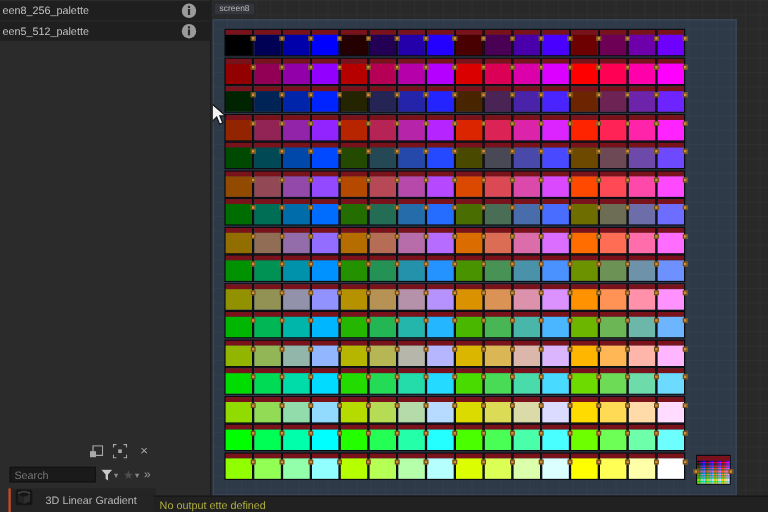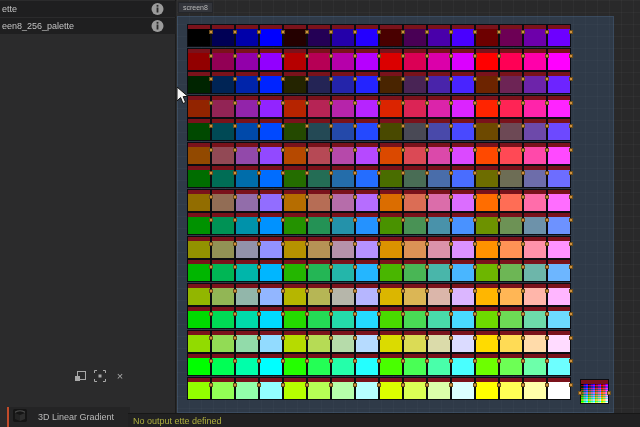--- a/index.html
+++ b/index.html
@@ -54,31 +54,31 @@
 </style>
 </head>
 <body>
 
 <div class="window">
 
   <div class="sidebar">
 
     <div class="graph-list">
       <div class="graph-row">
-        <span class="graph-label">ette</span>
+        <span class="graph-label">een8_256_palette</span>
         <span class="row-icon">
           <svg width="13" height="13" viewBox="0 0 13 13">
               <circle cx="6.5" cy="6.5" r="6" fill="#9b9b9b"></circle>
               <rect x="5.6" y="5" width="1.8" height="5" fill="#2a2a2a"></rect>
               <rect x="5.6" y="2.4" width="1.8" height="1.8" fill="#2a2a2a"></rect>
             </svg>
         </span>
       </div>
       <div class="graph-row">
-        <span class="graph-label">een8_256_palette</span>
+        <span class="graph-label">een5_512_palette</span>
         <span class="row-icon">
           <svg width="13" height="13" viewBox="0 0 13 13">
               <circle cx="6.5" cy="6.5" r="6" fill="#9b9b9b"></circle>
               <rect x="5.6" y="5" width="1.8" height="5" fill="#2a2a2a"></rect>
               <rect x="5.6" y="2.4" width="1.8" height="1.8" fill="#2a2a2a"></rect>
             </svg>
         </span>
       </div>
     </div>
 
@@ -90,20 +90,34 @@
               <rect x="0" y="5" width="5" height="5" fill="#a9a9a9"></rect>
             </svg>
         </span>
         <span class="tool-icon">
           <svg width="12" height="12" viewBox="0 0 12 12" stroke="#a9a9a9" fill="none">
             <path d="M0.5 3 V0.5 H3 M9 0.5 H11.5 V3 M11.5 9 V11.5 H9 M3 11.5 H0.5 V9"></path>
             <rect x="4.5" y="4.5" width="3" height="3" fill="#a9a9a9" stroke="none"></rect>
           </svg>
         </span>
         <span class="tool-icon">×</span>
+      </div>
+      <div class="search-row">
+        <input class="search-input" type="text" placeholder="Search" style="">
+        <span class="mini-ic">
+          <svg width="10" height="10" viewBox="0 0 10 10">
+              <path d="M0.5 0.5 H9.5 L6 4.5 V9.5 L4 8 V4.5 Z" fill="#c9c9c9"></path>
+            </svg>
+            <span class="chev">▾</span>
+        </span>
+        <span class="mini-ic">
+          <span class="star">★</span>
+            <span class="chev">▾</span>
+        </span>
+        <span class="dbl-chev">»</span>
       </div>
       <div class="library-row">
         <span class="accent-line"></span>
         <span>
           <svg width="16" height="15" viewBox="0 0 16 15">
               <rect x="1" y="1" width="14" height="13" rx="2" fill="#151515"></rect>
               <path d="M3 5 Q8 1.5 13 5 L13 3.5 Q8 0.8 3 3.5 Z" fill="#4a4a4a"></path>
               <path d="M3 5 L8 7 L8 13 L3 11 Z" fill="#242424"></path>
               <path d="M13 5 L8 7 L8 13 L13 11 Z" fill="#2e2e2e"></path>
             </svg>

